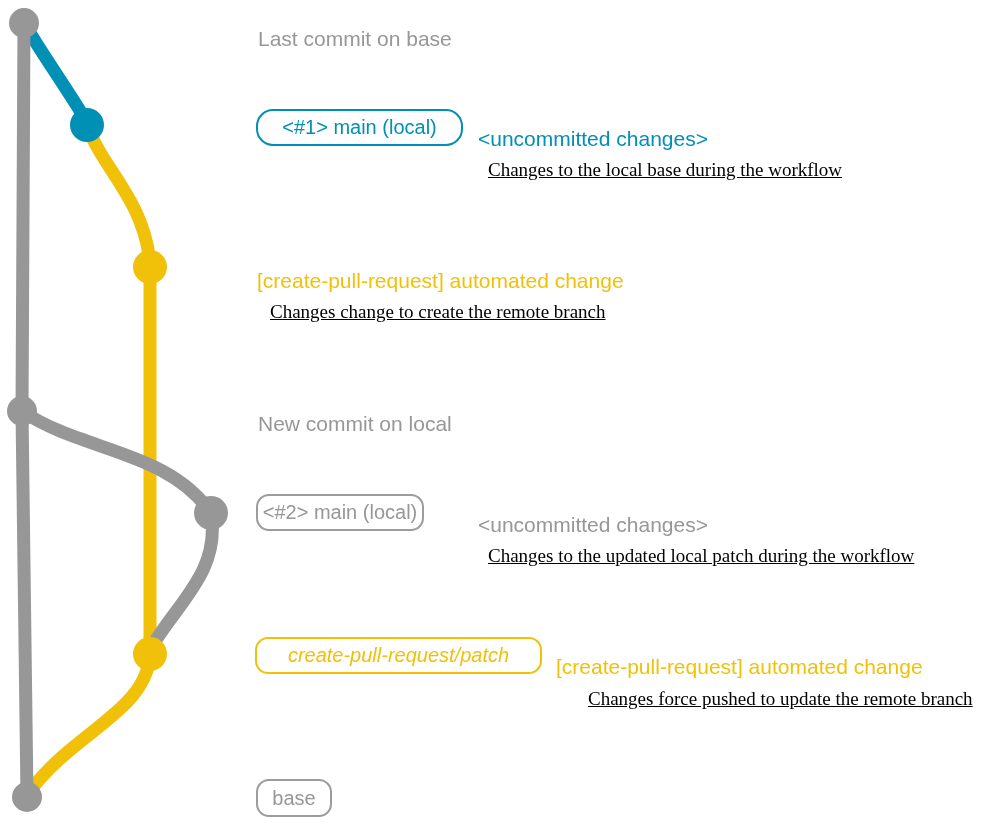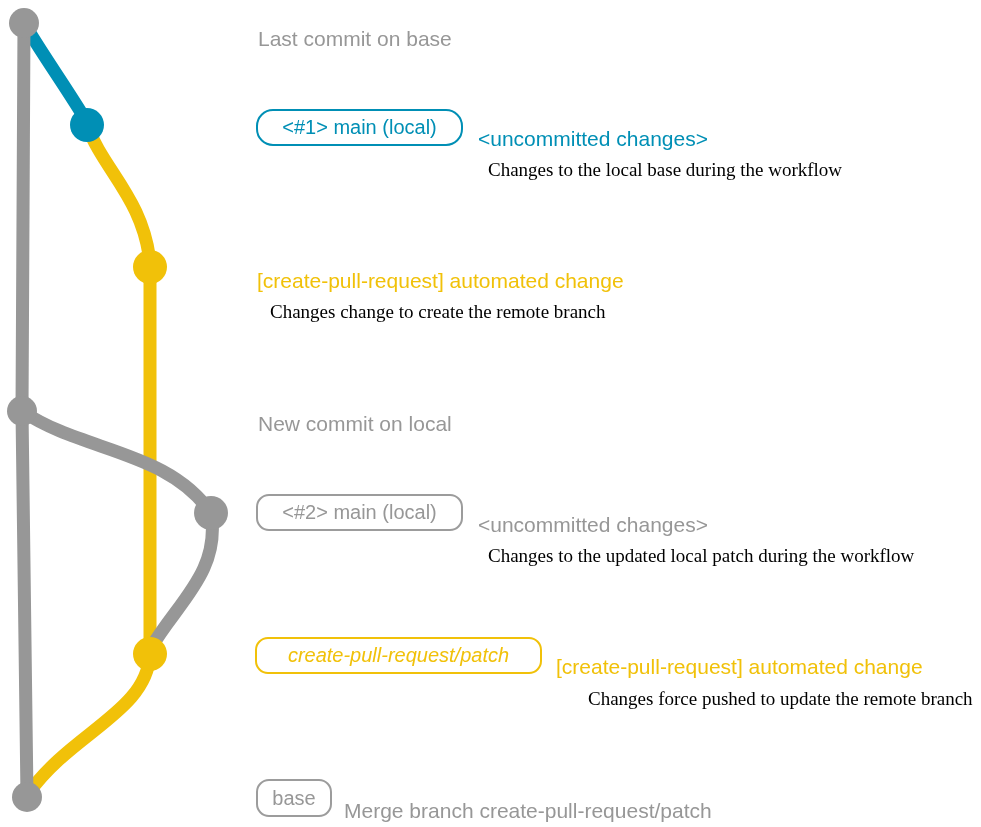--- a/index.html
+++ b/index.html
@@ -12,21 +12,21 @@
   }
   #graph-svg { position:absolute; left:0; top:0; }
   .abs { position:absolute; white-space:nowrap;margin-top:13px; }
   .vcenter { transform:translateY(-50%); }
   .sans { font-family:"Liberation Sans", sans-serif; font-size:21px; }
   .gray-t { color:#979797; }
   .blue-t { color:#008fb5; }
   .yellow-t { color:#f1c109; }
   .desc {
     font-family:"Liberation Serif", serif;
-    font-size:19px; color:#000000;
+    font-size:19px; color:#000000;text-decoration:underline;
   }
   .badge {
     position:absolute; box-sizing:border-box;
     display:flex; align-items:center; justify-content:center;
     border:2px solid; border-radius:13px;
     font-family:"Liberation Sans", sans-serif; font-size:20px;
     background:#ffffff;
   }
   .badge.blue   { border-color:#008fb5; color:#008fb5; }
   .badge.gray   { border-color:#9c9c9c; color:#979797; }
@@ -64,24 +64,23 @@
 
   <div class="badge blue" style="left:256px; top:109px; width:207px; height:37px;border-radius:17px;">&lt;#1&gt; main (local)</div>
   <div class="abs vcenter sans blue-t" style="left:478px; top:126px;">&lt;uncommitted changes&gt;</div>
   <div class="abs vcenter desc" style="left:488px; top:157px;">Changes to the local base during the workflow</div>
 
   <div class="abs vcenter sans yellow-t" style="left:257px; top:268px;">[create-pull-request] automated change</div>
   <div class="abs vcenter desc" style="left:270px; top:299px;">Changes change to create the remote branch</div>
 
   <div class="abs vcenter sans gray-t" style="left:258px; top:411px;">New commit on local</div>
 
-  <div class="badge gray" style="left:256px; top:494px; width:207px; height:37px;">&lt;#2&gt; main (local)</div>
+  <div class="badge gray" style="left:256px; top:494px; width:168px; height:37px;">&lt;#2&gt; main (local)</div>
   <div class="abs vcenter sans gray-t" style="left:478px; top:512px;">&lt;uncommitted changes&gt;</div>
   <div class="abs vcenter desc" style="left:488px; top:543px;">Changes to the updated local patch during the workflow</div>
 
   <div class="badge yellow" style="left:255px; top:637px; width:287px; height:37px;">create-pull-request/patch</div>
   <div class="abs vcenter sans yellow-t" style="left:556px; top:654px;">[create-pull-request] automated change</div>
   <div class="abs vcenter desc" style="left:588px; top:686px;">Changes force pushed to update the remote branch</div>
 
   <div class="badge gray" style="left:256px; top:779px; width:76px; height:38px;">base</div>
-  <div class="abs vcenter sans gray-t" style="left:344px; top:798px;">Merge branch create-pull-request/patch</div>
 
 </div>
 
 </body></html>

